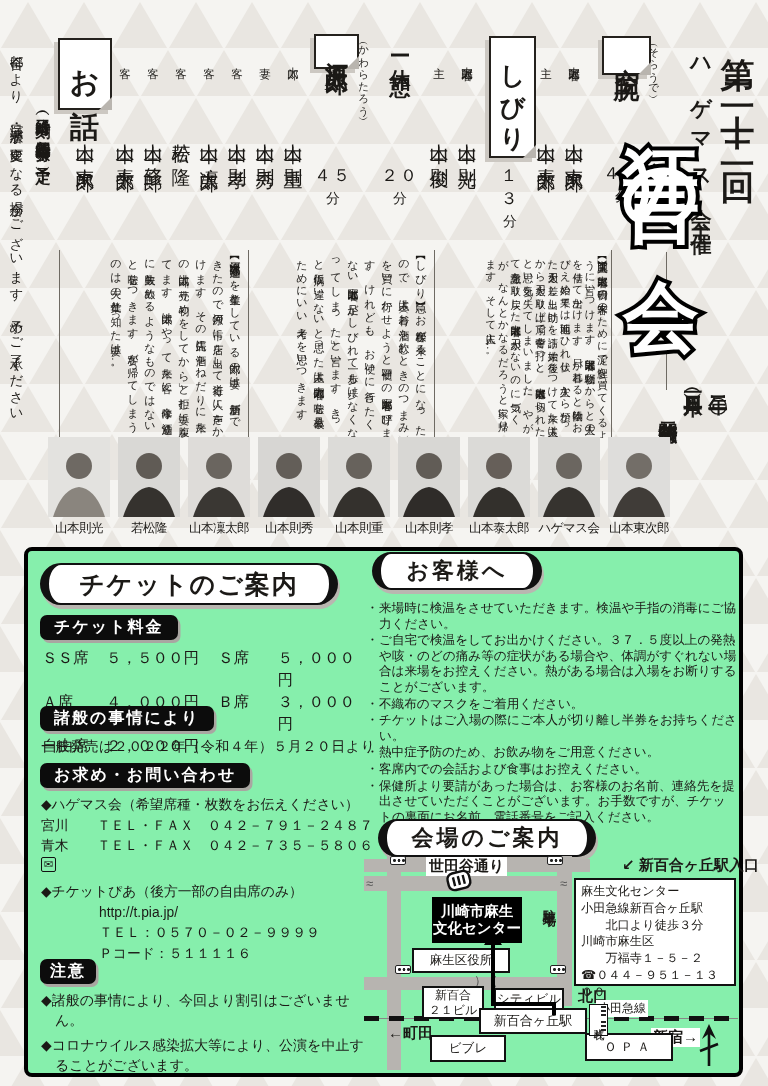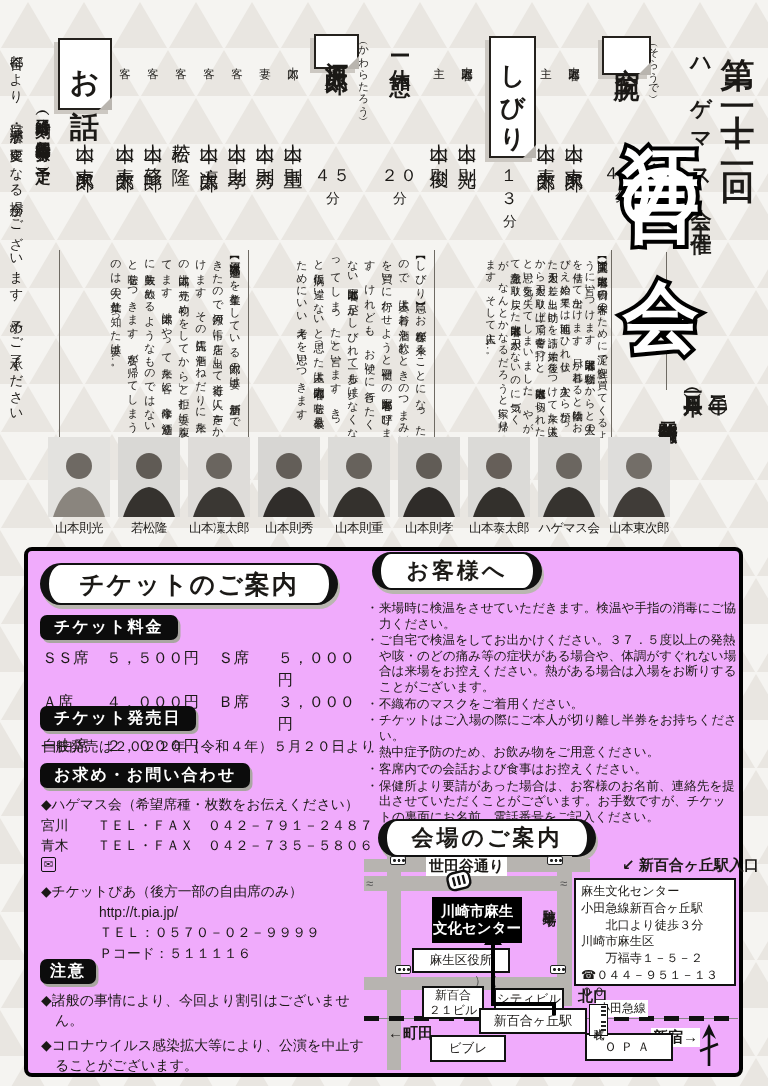--- a/index.html
+++ b/index.html
@@ -64,21 +64,21 @@
   .desc3 { left:59px;  width:187px; font-size:11px; line-height:17px; letter-spacing:0.8px; }
   .vrule { position:absolute; left:666px; top:252px; height:138px; width:0; border-left:1px solid #6e6a63; }
 
   
   .photos { position:absolute; left:48px; top:437px; display:flex; gap:8px; z-index:2; }
   .ph { width:62px; text-align:center; }
   .ph svg { display:block; width:62px; height:80px; background:#dddcd9; }
   .ph figcaption { font-size:12.5px; margin-top:3px; letter-spacing:-0.5px; white-space:nowrap; }
 
   
-  .panel { position:absolute; left:24px; top:547px; width:719px; height:530px; background:#f0abfc;
+  .panel { position:absolute; left:24px; top:547px; width:719px; height:530px; background:#86efac;
            border:4px solid #000; border-radius:8px; z-index:3;
            font-family:"Liberation Sans","DejaVu Sans",sans-serif; }
   .pill { position:absolute; background:#fff; border:2px solid #111; border-left-width:9px; border-right-width:9px;
           border-radius:26px; text-align:center; font-weight:bold; box-shadow:2px 4px 0 #b9b6b0; }
   .pill1 { left:12px; top:12px; width:298px; font-size:25px; height:42px; line-height:38px; letter-spacing:2px; }
   .pill2 { left:344px; top:1px; width:170px; font-size:22px; height:38px; line-height:34px; letter-spacing:3px; }
   .pill3 { left:350px; top:268px; width:218px; font-size:22px; height:38px; line-height:34px; letter-spacing:3px; }
 
   .badge { position:absolute; left:12px; background:#0c0c0c; color:#fff; font-weight:bold; border-radius:7px;
            padding:2px 14px; font-size:16px; letter-spacing:2px; box-shadow:2.5px 3px 0 #a9a6a1; }
@@ -321,21 +321,21 @@
       <div class="pr">
           <span class="seat">Ｂ席</span>
           <span>３，０００円</span>
         </div>
       <div class="pr">
           <span class="seat">自由席</span>
           <span>２，０００円</span>
         </div>
     </div>
 
-    <div class="badge bdg2">チケット発売日</div>
+    <div class="badge bdg2">諸般の事情により</div>
     <div class="release">一般発売は２０２２年（令和４年）５月２０日より</div>
 
     <div class="badge bdg3">お求め・お問い合わせ</div>
     <div class="contactblk">
       <div>◆ハゲマス会（希望席種・枚数をお伝えください）</div>
       <div class="crow">
           <span class="cn">宮川</span>
           <span>ＴＥＬ・ＦＡＸ　０４２－７９１－２４８７</span>
         </div>
       <div class="crow">

